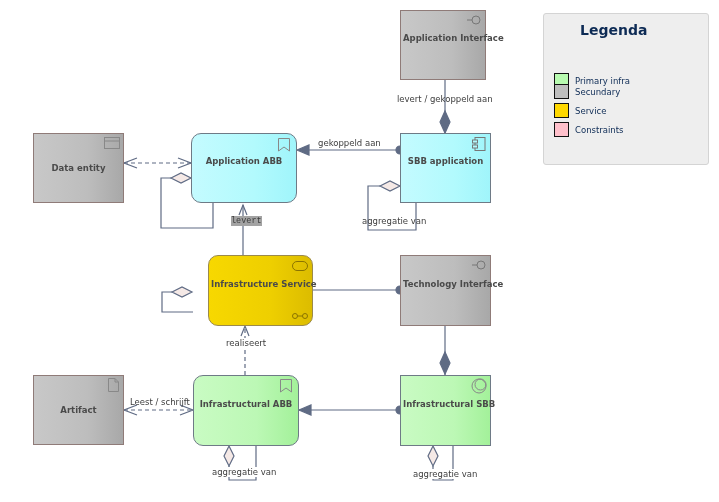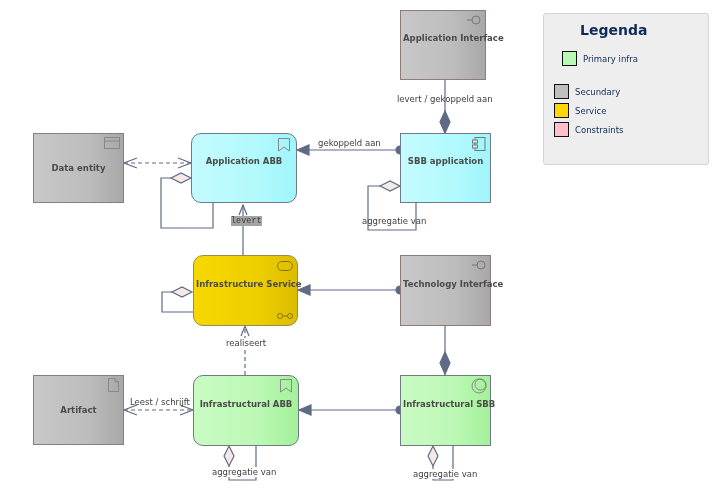--- a/index.html
+++ b/index.html
@@ -3,21 +3,21 @@
 <meta charset="utf-8">
 <style>
   html, body { margin:0; padding:0; background:#ffffff; }
   body { width:719px; height:502px; position:relative; overflow:hidden; font-family:"DejaVu Sans", sans-serif; }
   #canvas { position:absolute; left:0; top:0; width:719px; height:502px; }
   .node { position:absolute; box-sizing:border-box; border:1px solid #8f7b78; display:flex; align-items:center; justify-content:center; text-align:center; font-size:8.5px; font-weight:bold; color:#4a4a4a; }
   .node .label { position:absolute; left:0; right:0; top:50%; transform:translateY(-50%); padding:0 2px; white-space:nowrap; }
   .gray { background:linear-gradient(to right, #c8c8c8 0%, #bdbdbd 60%, #a8a8a8 100%); }
   .cyan { background:linear-gradient(to right, #c4fbff 0%, #b2fafd 60%, #a0f5fb 100%); border-color:#6e7a86; }
   .green { background:linear-gradient(to right, #c9fbc3 0%, #bcf8b5 60%, #a3f19a 100%); border-color:#6e7a86; }
-  .gold { background:linear-gradient(to right, #f7d800 0%, #eecf00 60%, #dcbc00 100%); border-color:#9b8a4c; }
+  .gold { background:linear-gradient(to right, #f7d800 0%, #eecf00 60%, #dcbc00 100%); border-color:#9b8a4c;margin-left:15px; }
   .rounded { border-radius:10px; }
   .edge-label { position:absolute; font-size:8.5px; color:#3d3d3d; white-space:nowrap; }
   .legend { position:absolute; left:543px; top:13px; width:166px; height:152px; background:#eeeeee; border:1px solid #d4d4d4; border-radius:3px; box-sizing:border-box; }
   .legend-title { position:absolute; left:36px; top:8px; font-size:14px; font-weight:bold; color:#0d2b55; }
   .legend-item { position:absolute; left:10px; height:17px; display:flex; align-items:center; }
   .legend-swatch { width:15px; height:15px; border:1px solid #111; box-sizing:border-box; }
   .legend-text { margin-left:6px; font-size:8.5px; color:#0d2b55; }
 </style>
 </head>
 <body>
@@ -152,21 +152,21 @@
 <span class="edge-label" style="left:318px;top:138px;">gekoppeld aan</span>
 <span class="edge-label" style="left:362px;top:216px;">aggregatie van</span>
 <span class="edge-label" style="left:231px;top:216px;background:#a3a3a3;font-family:Liberation Mono, monospace;">levert</span>
 <span class="edge-label" style="left:226px;top:338px;background:#fff;">realiseert</span>
 <span class="edge-label" style="left:130px;top:397px;">Leest / schrijft</span>
 <span class="edge-label" style="left:212px;top:467px;background:#fff;">aggregatie van</span>
 <span class="edge-label" style="left:413px;top:469px;background:#fff;">aggregatie van</span>
 
 <div class="legend">
   <span class="legend-title">Legenda</span>
-  <div class="legend-item" style="top:36px;margin-left:8px;">
+  <div class="legend-item" style="top:58px;">
     <span class="legend-swatch" style="background:#b8fbb0"></span>
     <span class="legend-text">Primary infra</span>
   </div>
   <div class="legend-item" style="top:69px;">
     <span class="legend-swatch" style="background:#bfbfbf"></span>
     <span class="legend-text">Secundary</span>
   </div>
   <div class="legend-item" style="top:88px;">
     <span class="legend-swatch" style="background:#ffd800"></span>
     <span class="legend-text">Service</span>

